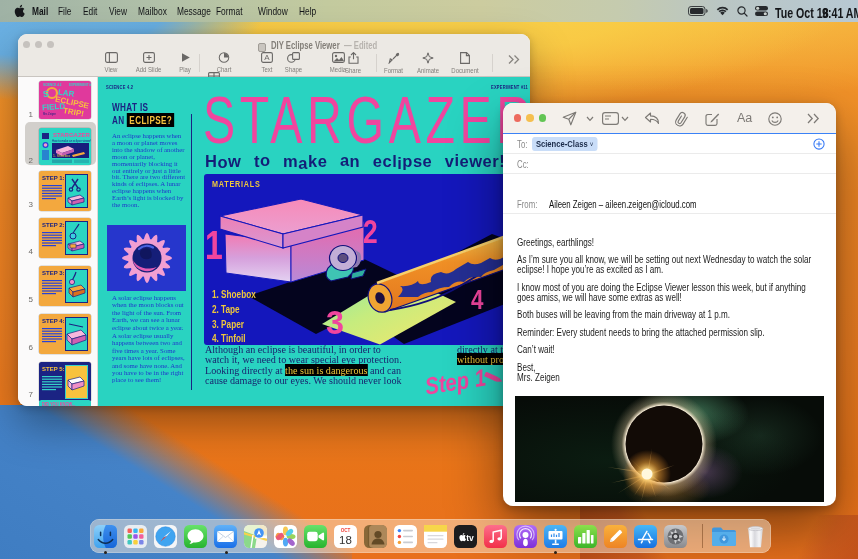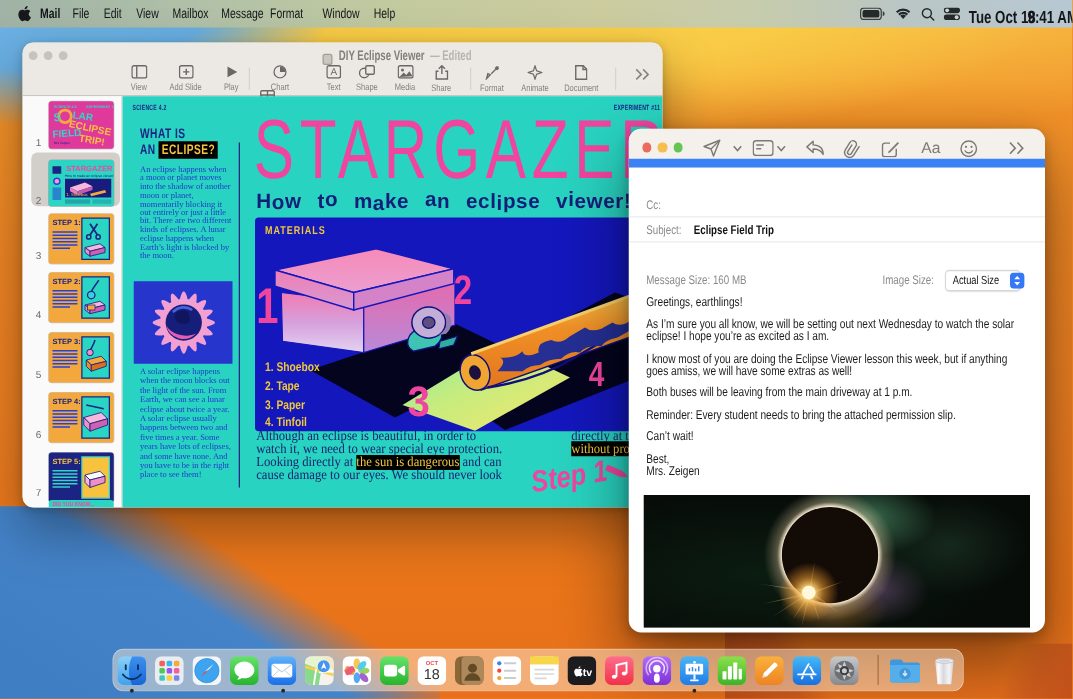--- a/index.html
+++ b/index.html
@@ -51,21 +51,21 @@
   #sel2 { position:absolute; left:7px; top:45px; width:71px; height:43px; background:#d2cfcb; border-radius:5px; }
 
   
   #slide { position:absolute; left:80px; top:43px; width:432px; height:329px; background:#29d3c1; overflow:hidden;
            color:#1b2383; }
   .hw { position:relative; display:inline-block; }
 
   
   #mail { position:absolute; left:503px; top:103px; width:333px; height:403px; border-radius:10px;
     background:#fff; box-shadow:0 24px 55px rgba(0,0,0,.45), 0 3px 10px rgba(0,0,0,.25); overflow:hidden; }
-  #ml-tb { position:absolute; left:0; top:0; width:333px; height:31px; background:#f4f0eb; border-bottom:7px solid #3b82f6; }
+  #ml-tb { position:absolute; left:0; top:0; width:333px; height:31px; background:#f4f0eb; border-bottom:1px solid #3b82f6; }
   .ml-ic { position:absolute; color:#7d7a76; }
   .fieldrow { position:absolute; left:0; width:333px; height:20px; border-bottom:1px solid #ebebeb; font-size:10px; }
   .fieldrow .lab { position:absolute; left:14px; top:4.5px; color:#8a8a8a; transform:scaleX(0.78); transform-origin:0 0; white-space:nowrap; }
   .fieldrow .val { position:absolute; top:4.5px; color:#111; transform:scaleX(0.78); transform-origin:0 0; white-space:nowrap; }
   #mailbody { position:absolute; left:14px; top:134.5px; width:382px; font-size:10.2px; color:#1c1c1c; line-height:10px; transform:scaleX(0.795); transform-origin:0 0; }
   #mailbody p { margin-bottom:7.5px; }
 
   
   #dock { position:absolute; left:90px; top:519px; width:681px; height:34px; border-radius:9px;
     background:rgba(255,238,218,.48); box-shadow:inset 0 0 0 0.5px rgba(255,255,255,.45); }
@@ -175,21 +175,21 @@
           </svg>
           <span class="lb">Text</span>
         </div>
       <div class="kn-tool" style="left:263px;top:18px;width:25px;">
           <svg width="13" height="11" viewBox="0 0 13 11">
             <circle cx="4.4" cy="6.4" r="3.8" fill="none" stroke="#6a6866" stroke-width="1.1"></circle>
             <rect x="5.6" y="0.6" width="6.8" height="6.8" rx="1" fill="#ece9e4" stroke="#6a6866" stroke-width="1.1"></rect>
           </svg>
           <span class="lb">Shape</span>
         </div>
-      <div class="kn-tool" style="left:294px;top:18px;width:24px;">
+      <div class="kn-tool" style="left:308px;top:18px;width:24px;">
           <svg width="13" height="11" viewBox="0 0 13 11">
             <rect x="0.6" y="0.6" width="11.8" height="9.8" rx="1.6" fill="none" stroke="#6a6866" stroke-width="1.1"></rect>
             <circle cx="4" cy="4" r="1.2" fill="#6a6866"></circle>
             <path d="M1.5 9.5l3.5-3.5 2 2 2.5-3 2.5 4z" fill="#6a6866"></path>
           </svg>
           <span class="lb">Media</span>
         </div>
       <div class="kn-tool" style="left:323px;top:18px;width:24px;">
           <svg width="11" height="12" viewBox="0 0 11 12">
             <path d="M5.5 0.8v6.4M3 3l2.5-2.4L8 3" fill="none" stroke="#6a6866" stroke-width="1.1"></path>
@@ -533,37 +533,36 @@
           <circle cx="7" cy="7" r="6.2" fill="none" stroke="#7d7a76" stroke-width="1.15"></circle>
           <circle cx="4.8" cy="5.4" r="0.9" fill="#7d7a76"></circle>
           <circle cx="9.2" cy="5.4" r="0.9" fill="#7d7a76"></circle>
           <path d="M3.8 8.4a3.6 3.6 0 006.4 0" fill="none" stroke="#7d7a76" stroke-width="1.1"></path>
         </svg>
       <svg class="ml-ic" style="left:303px;top:10px;" width="14" height="11" viewBox="0 0 14 11">
           <path d="M2 1l4.2 4.5L2 10M8 1l4.2 4.5L8 10" fill="none" stroke="#7d7a76" stroke-width="1.25"></path>
         </svg>
     </div>
   </div>
+  <div class="fieldrow" style="top:31px;">
+    <span class="lab">To:</span>
+    <span class="val" style="left:29px;top:2.5px;background:#c9ddf8;border-radius:3.5px;padding:1.5px 5px;font-size:9.8px;color:#1a2a48;font-weight:bold;">Science-Class <span style="font-weight:normal;font-size:8px;">˅</span></span>
+    <svg style="position:absolute;right:11px;top:4px;" width="12" height="12" viewBox="0 0 12 12">
+        <circle cx="6" cy="6" r="5.1" fill="none" stroke="#3478f6" stroke-width="1.05"></circle>
+        <line x1="6" y1="3.3" x2="6" y2="8.7" stroke="#3478f6" stroke-width="1.05"></line>
+        <line x1="3.3" y1="6" x2="8.7" y2="6" stroke="#3478f6" stroke-width="1.05"></line>
+      </svg>
+  </div>
   <div class="fieldrow" style="top:51px;">
       <span class="lab">Cc:</span>
     </div>
-  <div class="fieldrow" style="top:71px;">
-      <span class="lab">Subject:</span>
-      <span class="val" style="left:52px;font-weight:bold;">Eclipse Field Trip</span>
-    </div>
-  <div class="fieldrow" style="top:111px;border-bottom:none;">
-    <span class="lab">Message Size: 160 MB</span>
-    <span class="lab" style="left:203px;">Image Size:</span>
-    <span class="val" style="left:253px;top:2px;border:1px solid #d6d6d6;border-radius:4px;padding:1.5px 20px 2px 7px;font-size:9.5px;background:#fff;box-shadow:0 0.5px 1.5px rgba(0,0,0,.12);">Actual Size</span>
-    <svg style="position:absolute;left:305px;top:3.5px;" width="11.5" height="13" viewBox="0 0 11.5 13">
-        <rect width="11.5" height="13" rx="3.2" fill="#3478f6"></rect>
-        <path d="M3.4 5.4l2.35-2.7 2.35 2.7z" fill="#fff"></path>
-        <path d="M3.4 7.6l2.35 2.7 2.35-2.7z" fill="#fff"></path>
-      </svg>
-  </div>
+  <div class="fieldrow" style="top:91px;">
+      <span class="lab">From:</span>
+      <span class="val" style="left:46px;">Aileen Zeigen – aileen.zeigen@icloud.com</span>
+    </div>
   <div id="mailbody">
     <p>Greetings, earthlings!</p>
     <p>As I’m sure you all know, we will be setting out next Wednesday to watch the solar eclipse! I hope you’re as excited as I am.</p>
     <p>I know most of you are doing the Eclipse Viewer lesson this week, but if anything goes amiss, we will have some extras as well!</p>
     <p>Both buses will be leaving from the main driveway at 1 p.m.</p>
     <p>Reminder: Every student needs to bring the attached permission slip.</p>
     <p>Can’t wait!</p>
     <p style="margin-bottom:0;">Best,<br>Mrs. Zeigen</p>
   </div>
   <div id="photo" style="position:absolute;left:12px;top:293px;width:309px;height:106px;background:#0a1410;">

